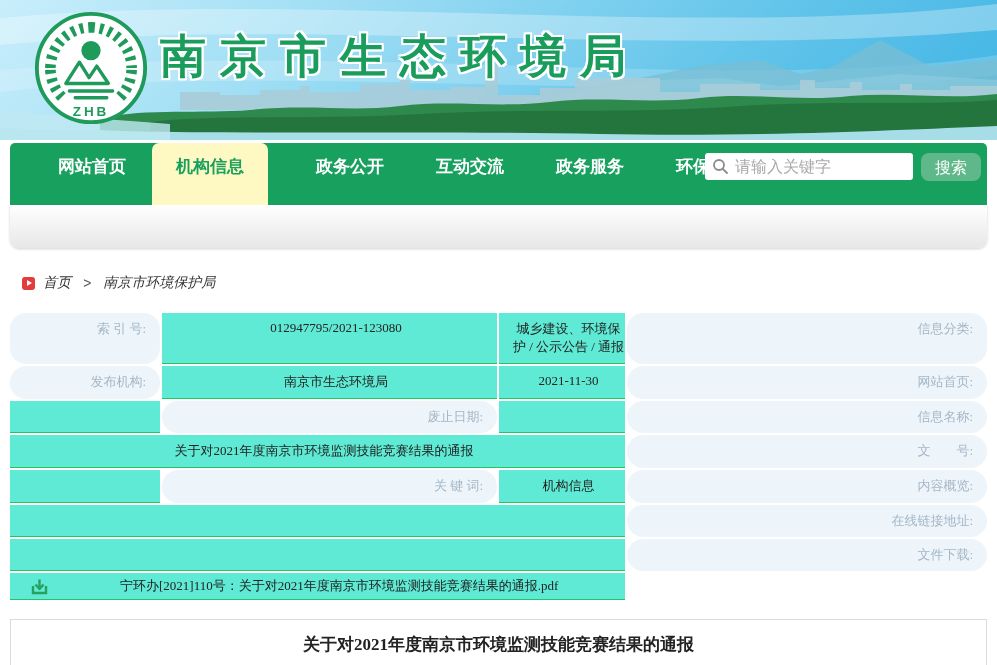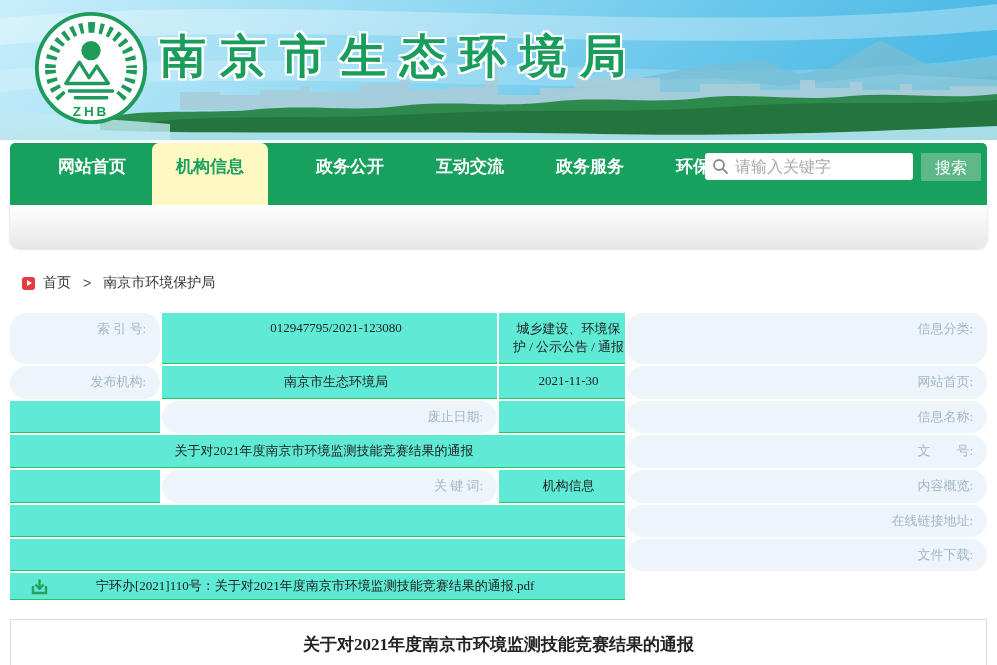--- a/index.html
+++ b/index.html
@@ -41,32 +41,32 @@
   .searchbox{position:absolute;right:74px;top:10px;display:flex;align-items:center;}
   .search-input{
     width:170px;height:27px;border:none;border-radius:3px;
     padding:0 8px 0 30px;font-size:16px;color:#333;outline:none;
     background:#fff;
   }
   .search-input::placeholder{color:#a9a9a9;}
   .search-icon{position:absolute;left:7px;top:5px;width:17px;height:17px;}
   .search-btn{
     position:absolute;right:6px;top:10px;width:60px;height:28px;
-    background:var(--button-green,#5eb88a);border:none;border-radius:1px;
+    background:var(--button-green,#5eb88a);border:none;border-radius:8px;
     color:#fff;font-size:16px;cursor:pointer;line-height:28px;text-align:center;
     font-family:"Liberation Sans", sans-serif;
   }
   .substrip{
     height:43px;background:linear-gradient(#ffffff,#e7e7e7);
     border-radius:0 0 9px 9px;box-shadow:0 1px 3px rgba(0,0,0,.18);
   }
   
   .breadcrumb{
     margin:26px 0 0 22px;display:flex;align-items:center;
-    font-family:"Liberation Serif", serif;font-size:14px;color:#333;
+    font-family:"Liberation Serif", serif;font-size:14px;color:#333;font-style:italic;
   }
   .crumb-icon{
     width:13px;height:13px;background:var(--breadcrumb-red,#e23c3c);
     border-radius:3px;margin-right:8px;position:relative;
   }
   .crumb-icon::after{
     content:"";position:absolute;left:5px;top:3.5px;
     border-left:5px solid #fff;border-top:3px solid transparent;border-bottom:3px solid transparent;
   }
   .crumb-sep{margin:0 12px;color:#555;font-family:"Liberation Sans",sans-serif;}
@@ -79,21 +79,21 @@
   }
   .cell{min-height:15px;padding:7px 0;}
   .lbl{
     background:var(--label-bg,#edf5fb);color:var(--label-text,#a5b6c5);
     text-align:right;padding-right:14px;border-radius:16px;
   }
   .val{background:#5eead4;color:#222;padding-left:13px;border-bottom:1px solid #22c55e;text-align:center;}
   .span3{grid-column:span 3;}
   .dl-cell{display:flex;align-items:center;padding-top:4px;padding-bottom:4px;}
   .dl-icon{width:17px;height:17px;margin-left:8px;flex:none;}
-  .dl-link{margin-left:48px;color:#222;cursor:pointer;text-decoration:none;}
+  .dl-link{margin-left:72px;color:#222;cursor:pointer;text-decoration:none;}
   
   .article{
     margin:19px 10px 0;border:1px solid #dcdcdc;background:#fff;
     height:94px;font-family:"Liberation Serif", serif;
   }
   .article-title{
     margin-top:13px;text-align:center;font-size:17px;font-weight:bold;color:#222;
   }
   .article-body{margin:27px 0 0 12px;font-size:14px;color:#222;}
 </style>

